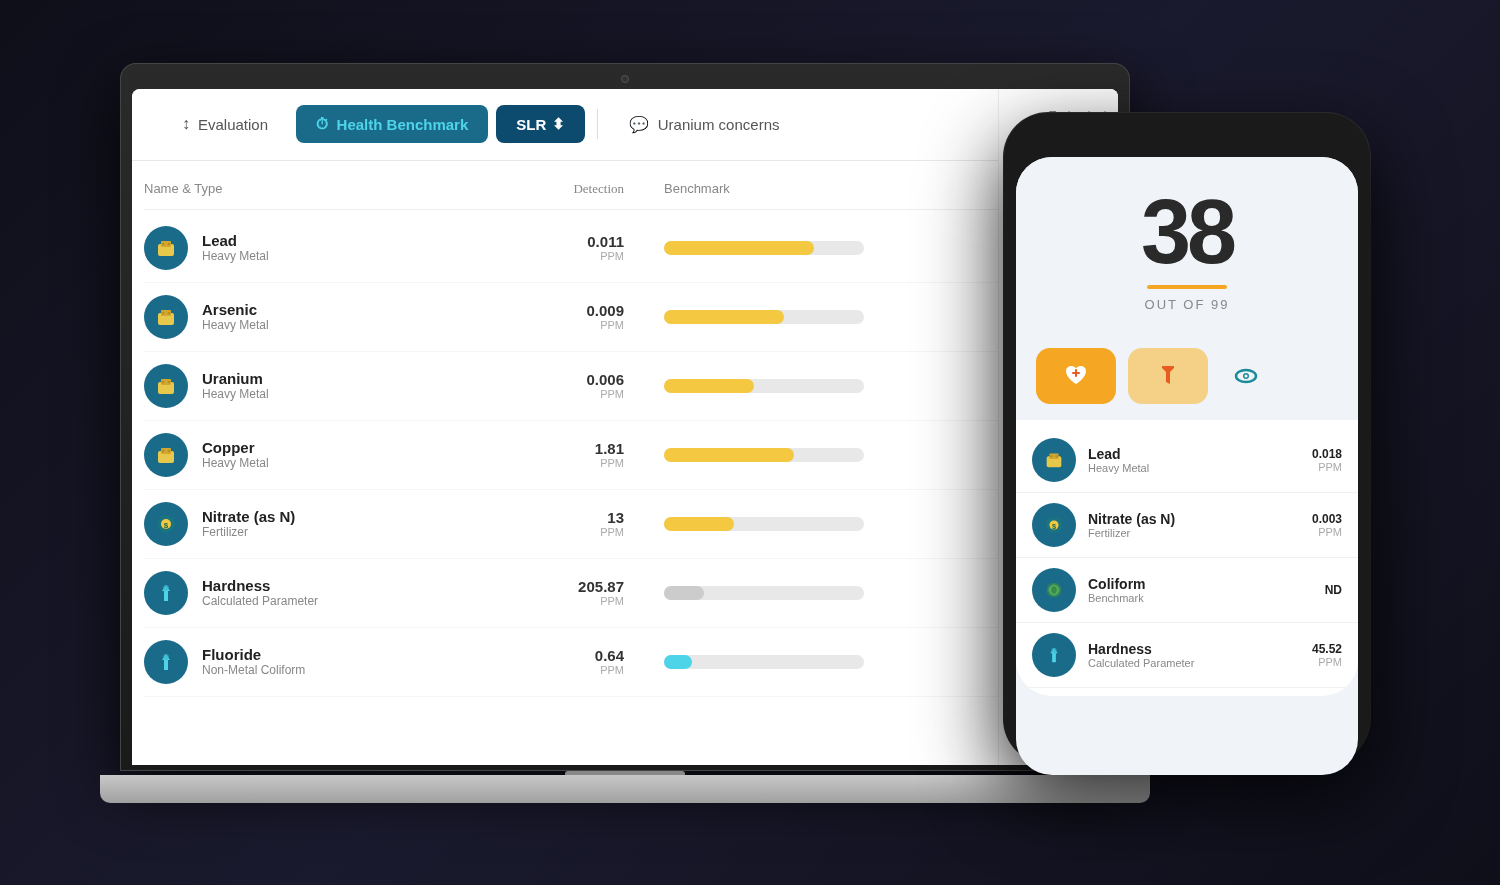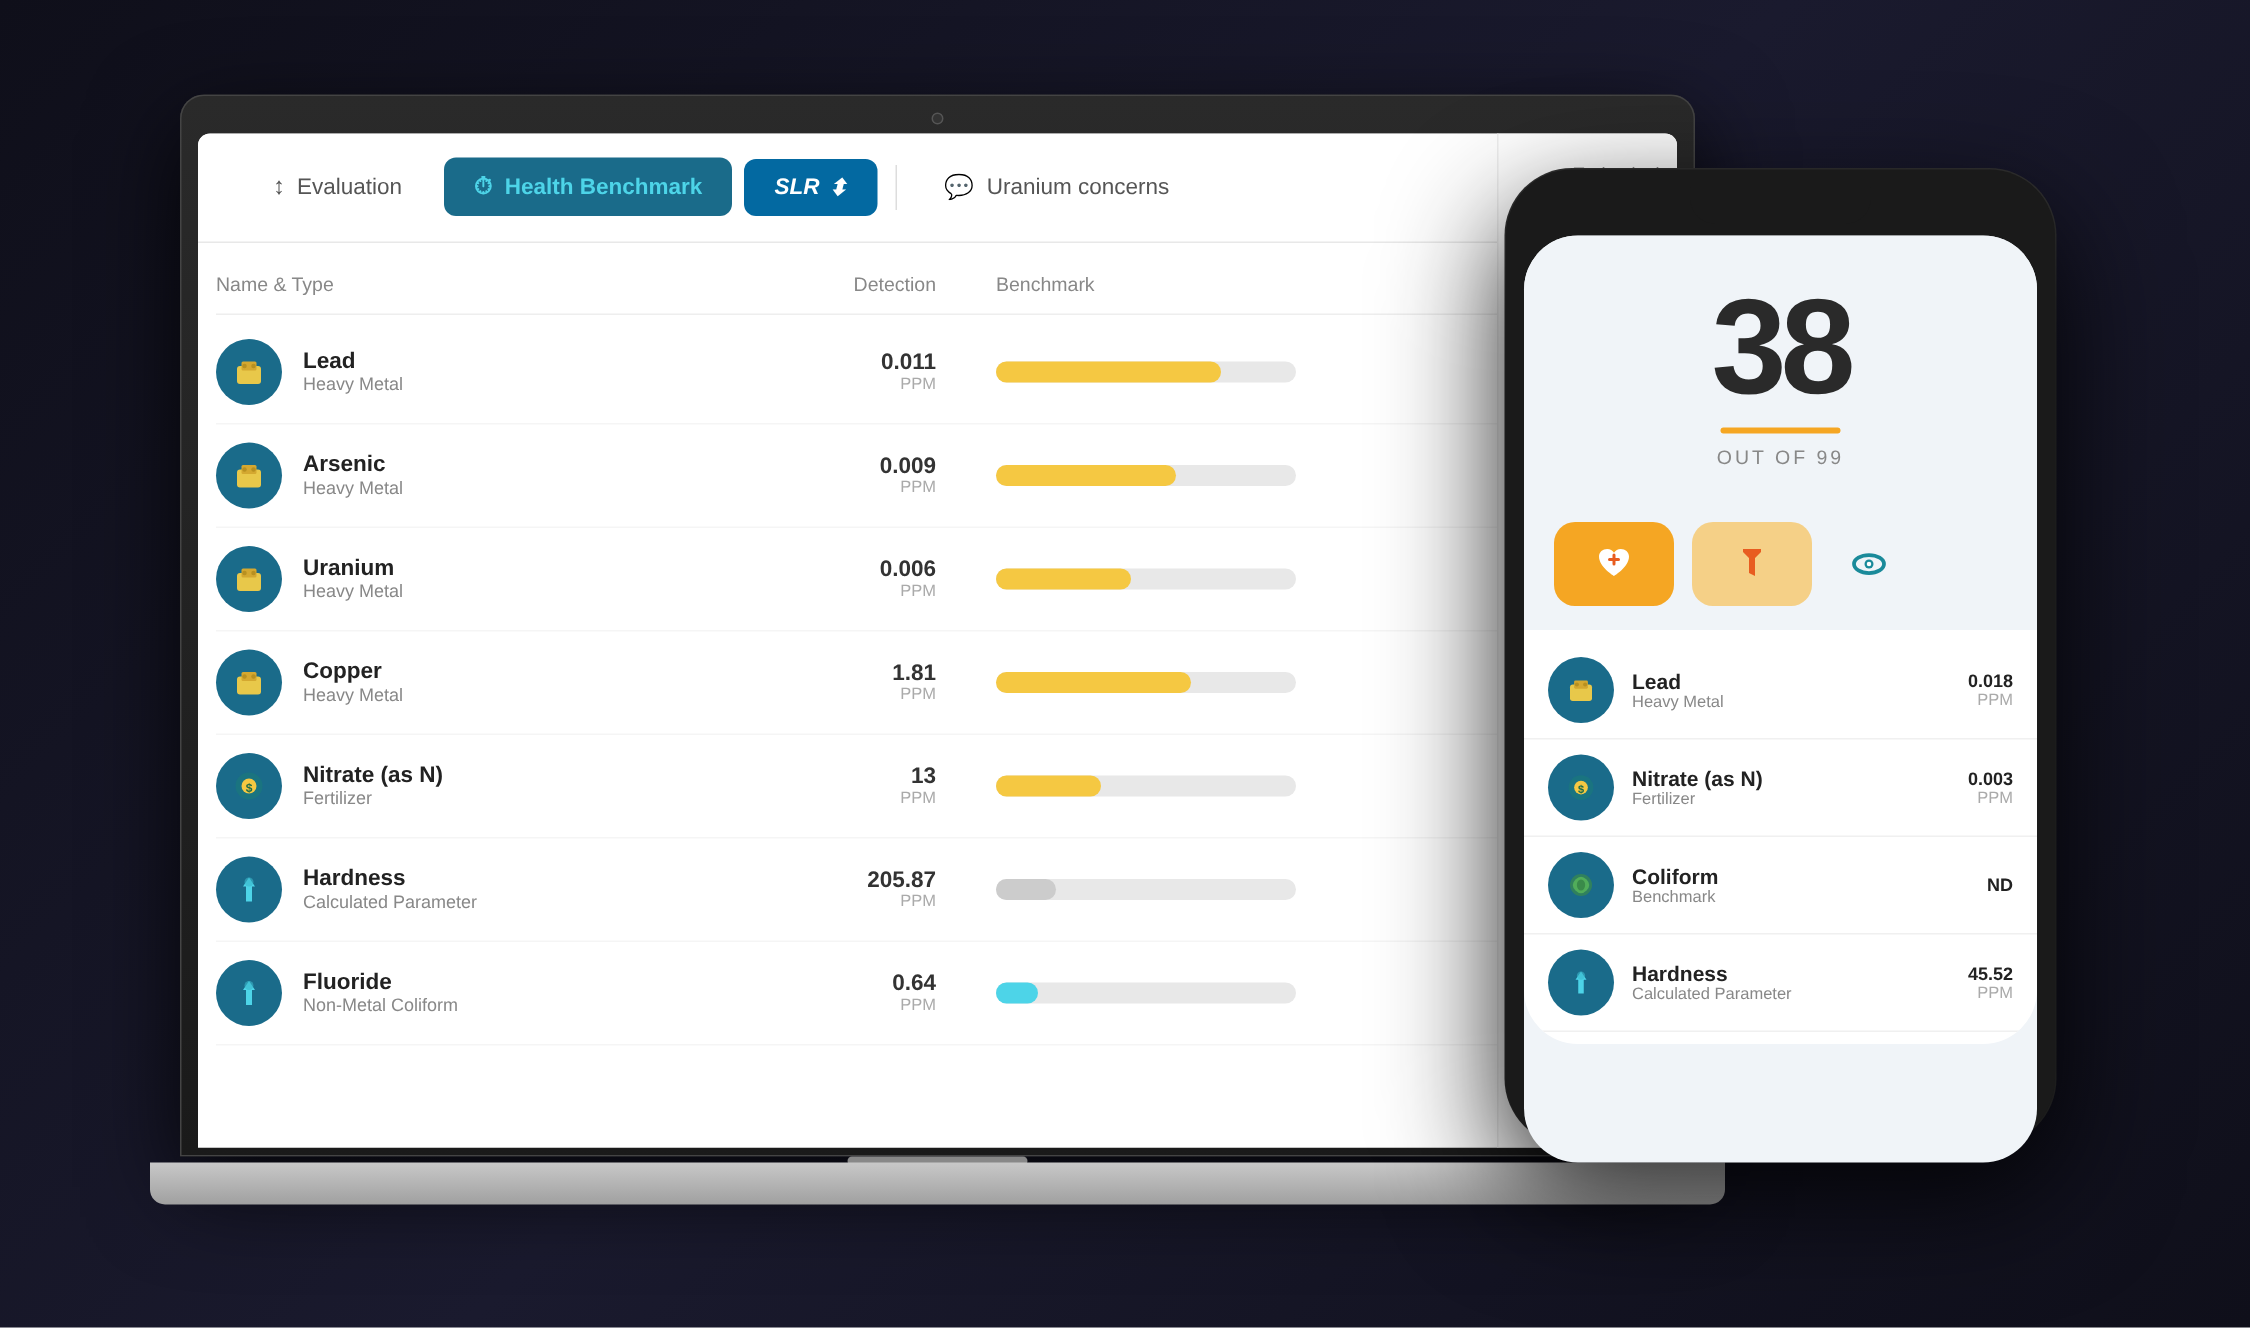--- a/index.html
+++ b/index.html
@@ -109,27 +109,26 @@
       background: transparent;
     }
 
     .nav-tab.health-benchmark {
       background: #1a6b8a;
       color: #4dd4e8;
       font-weight: 600;
     }
 
     .nav-tab.slr {
-      background: #0369a1;
+      background: #0c4a6e;
       color: white;
       font-weight: 600;
       display: flex;
-      align-items: center;
+      align-items: flex-end;
       gap: 6px;
-      font-style: italic;
     }
 
     .nav-tab.primary-concerns {
       color: #555;
       background: transparent;
     }
 
     .nav-divider {
       width: 1px;
       height: 30px;
@@ -473,21 +472,21 @@
             <div class="nav-divider"></div>
             <div class="nav-tab primary-concerns">
               <span class="nav-icon">💬</span>
               <span>Uranium concerns</span>
             </div>
           </div>
 
           <div class="laptop-table">
             <div class="table-header">
               <span>Name &amp; Type</span>
-              <span style="text-align:right; padding-right:40px;">Detection</span>
+              <span style="text-align:right; padding-right:40px;font-family:Liberation Serif, serif;">Detection</span>
               <span>Benchmark</span>
               <span></span>
             </div>
 
             <div class="table-row">
               <div class="contaminant-info">
                 <div class="contaminant-icon">
                   <svg width="24" height="24" viewBox="0 0 24 24">
                       <rect x="4" y="8" width="16" height="12" rx="2" fill="#e8c84a"></rect>
                       <rect x="7" y="5" width="10" height="6" rx="1" fill="#d4a830"></rect>

